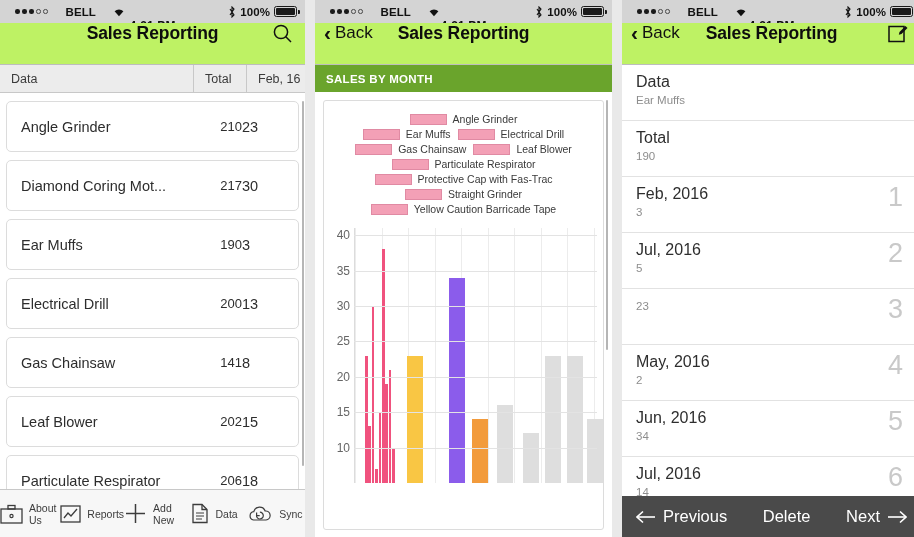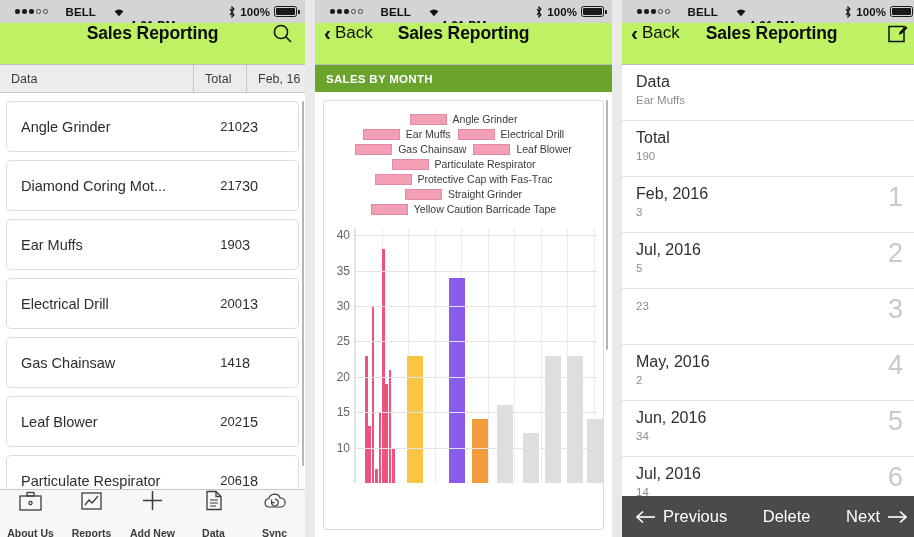--- a/index.html
+++ b/index.html
@@ -65,21 +65,21 @@
   .card .mo { width: 56px; font-size: 14.5px; color: #2d2d2d; text-align: left; }
 
   .vscroll { position: absolute; right: 1px; width: 2.5px; border-radius: 2px; background: #b5b5b5; }
 
   
   .tabbar {
     position: absolute; left: 0; bottom: 0; width: 100%; height: 48px;
     background: #f7f7f7; border-top: 1px solid #c8c8c8;
     display: flex; align-items: center;
   }
-  .tab { flex: 1; display: flex; flex-direction: column; align-items: center; justify-content: center; gap: 14px; cursor: pointer; font-weight: bold;}
+  .tab { flex: 1; display: flex; flex-direction: row; align-items: center; justify-content: center; gap: 6px; cursor: pointer;}
   .tab .ticon { height: 24px; display: flex; align-items: center; justify-content: center;}
   .tab .tlabel { font-size: 10.5px; color: #3c3c3c; }
 
   
   .greenbar { height: 27px; background: #6aa42c; display: flex; align-items: center; padding-left: 11px; }
   .greenbar span { color: #fff; font-size: 11.5px; font-weight: 700; letter-spacing: .3px;}
   .chartcard {
     position: relative; margin: 8px 8px 0 8px;
     border: 1px solid #dcdcdc; border-radius: 3px; background: #fff;
     height: 430px; overflow: hidden;

